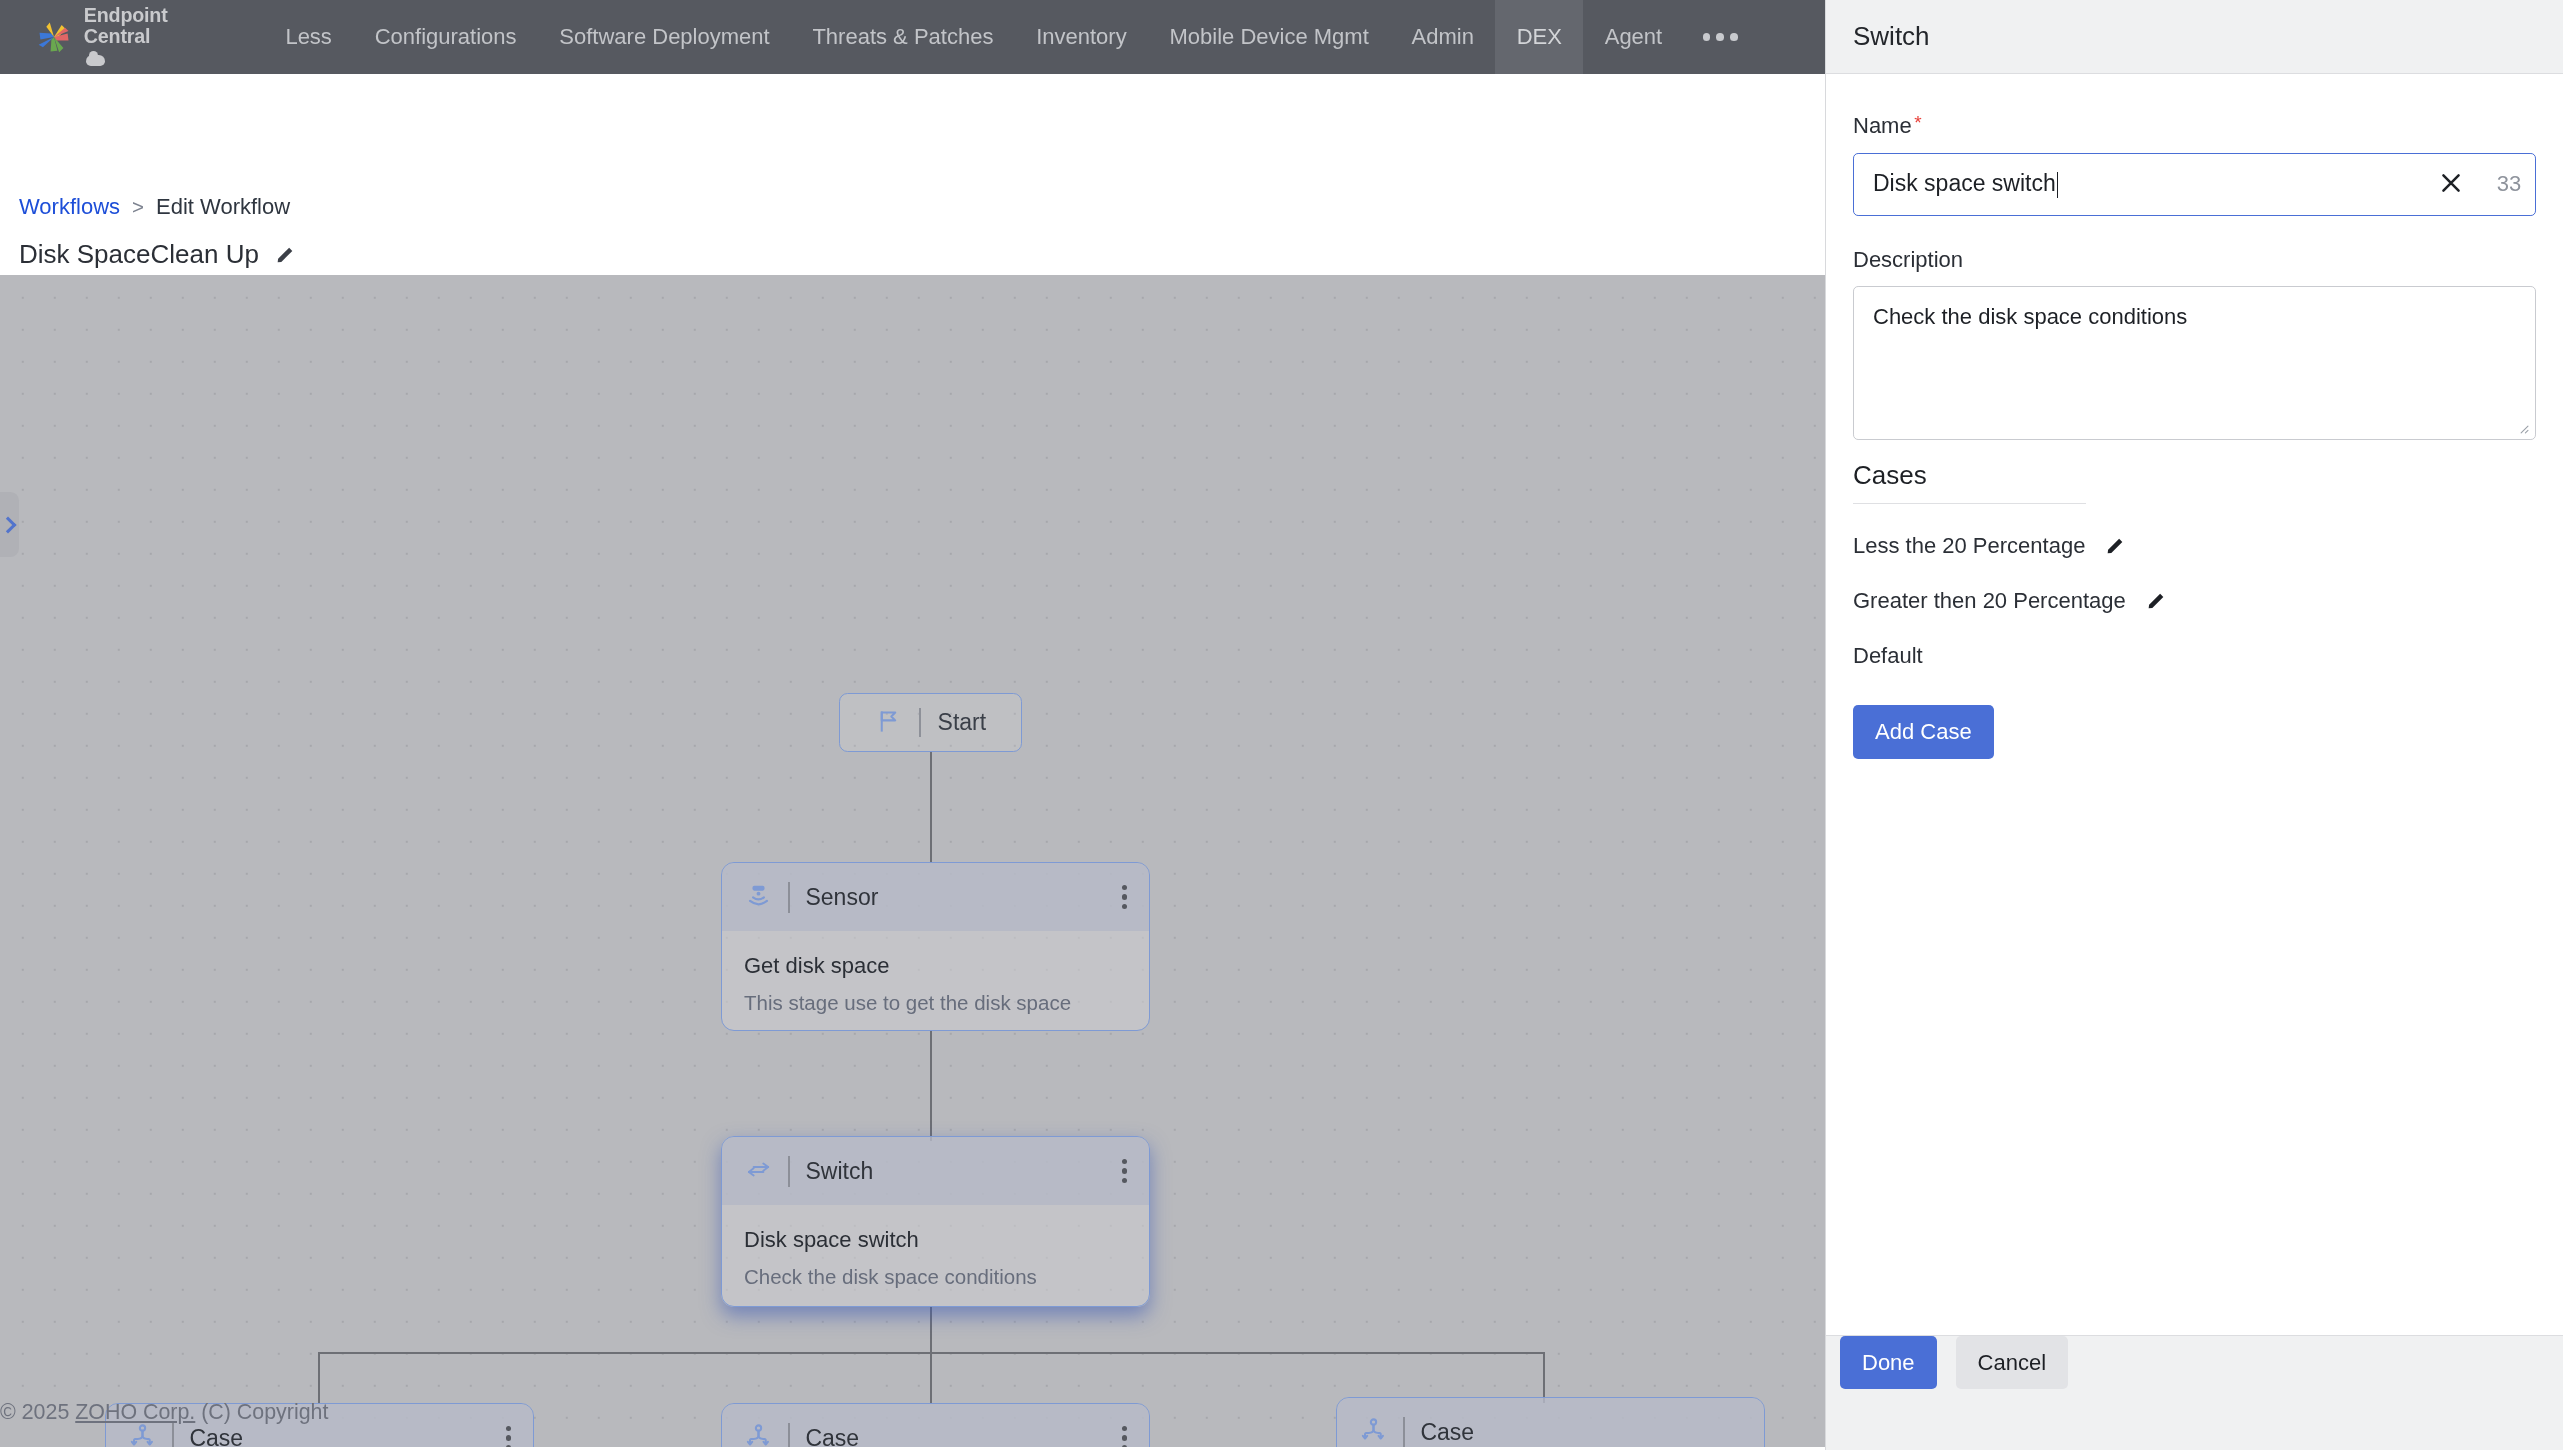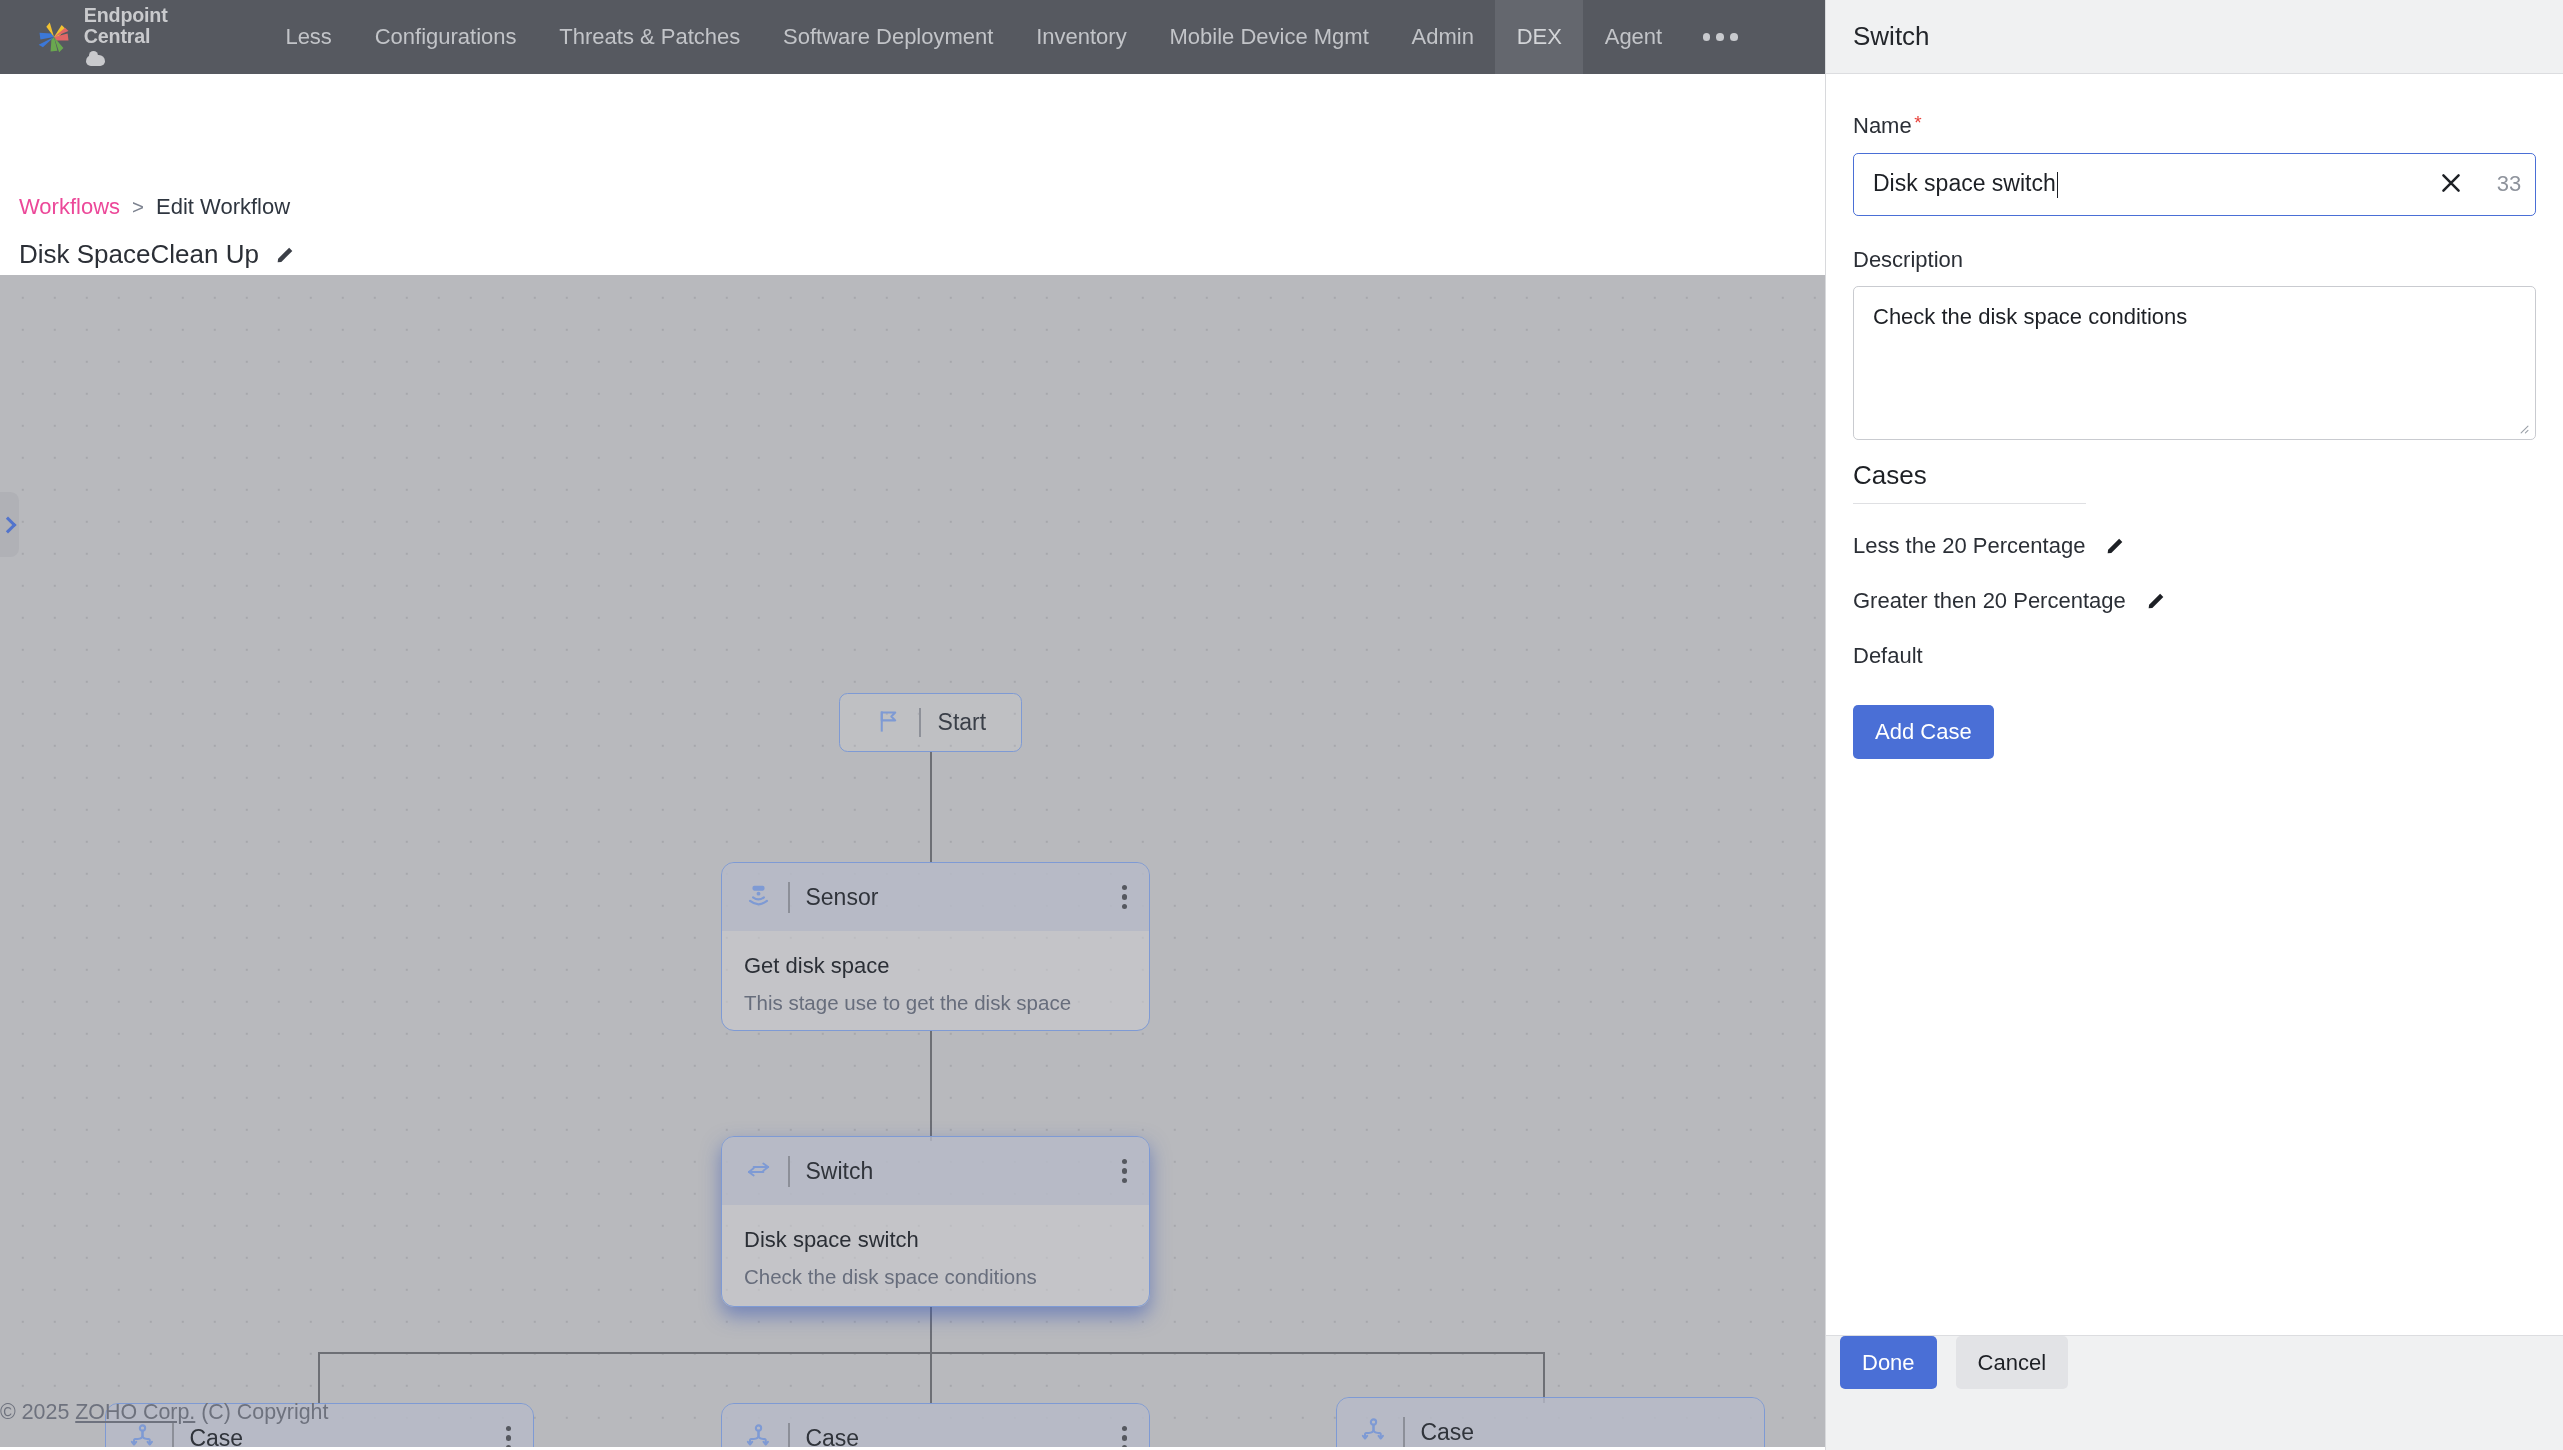--- a/index.html
+++ b/index.html
@@ -31,21 +31,21 @@
   .navitem.dots { font-size: 26px; letter-spacing: 2.6px; padding: 0 19px; }
   .dots-glyph { display: flex; gap: 6px; }
   .dots-glyph b { width: 7.7px; height: 7.7px; border-radius: 50%; background: #c8cace; display: block; }
 
   
   .page-head {
     position: absolute; left: 0; top: 74px; width: 1825px; height: 202px;
     background: #ffffff; border-bottom: 0.9px solid #e3e4e6;
   }
   .breadcrumb { position: absolute; left: 19px; top: 120px; display: flex; align-items: center; font-size: 22px; }
-  .crumb-link { color: #ec4899; cursor: pointer; }
+  .crumb-link { color: #1d4ed8; cursor: pointer; }
   .crumb-sep { margin: 0 12px; color: #7d8390; font-size: 20.5px; }
   .crumb-cur { color: #2f3640; }
   .wf-title-row { position: absolute; left: 19px; top: 165px; display: flex; align-items: center; gap: 15.4px; }
   .wf-title { font-size: 26px; color: #2b2f36; }
   .wf-desc { position: absolute; left: 19px; top: 219px; font-size: 21.4px; color: #3d434d; }
 
   .pencil { width: 22px; height: 22px; display: block; cursor: pointer; }
 
   
   .canvas {
@@ -171,22 +171,22 @@
       </div>
       <div class="brand-text">
         <span>Endpoint</span>
         <span><span>Central</span><i class="cloud-glyph"></i></span>
       </div>
     </div>
 
     <div class="navitems">
       <div class="navitem">Less</div>
       <div class="navitem">Configurations</div>
+      <div class="navitem">Software Deployment</div>
       <div class="navitem">Threats &amp; Patches</div>
-      <div class="navitem">Software Deployment</div>
       <div class="navitem">Inventory</div>
       <div class="navitem">Mobile Device Mgmt</div>
       <div class="navitem">Admin</div>
       <div class="navitem active">DEX</div>
       <div class="navitem">Agent</div>
       <div class="navitem dots">
         <span class="dots-glyph">
             <b></b>
             <b></b>
             <b></b>

